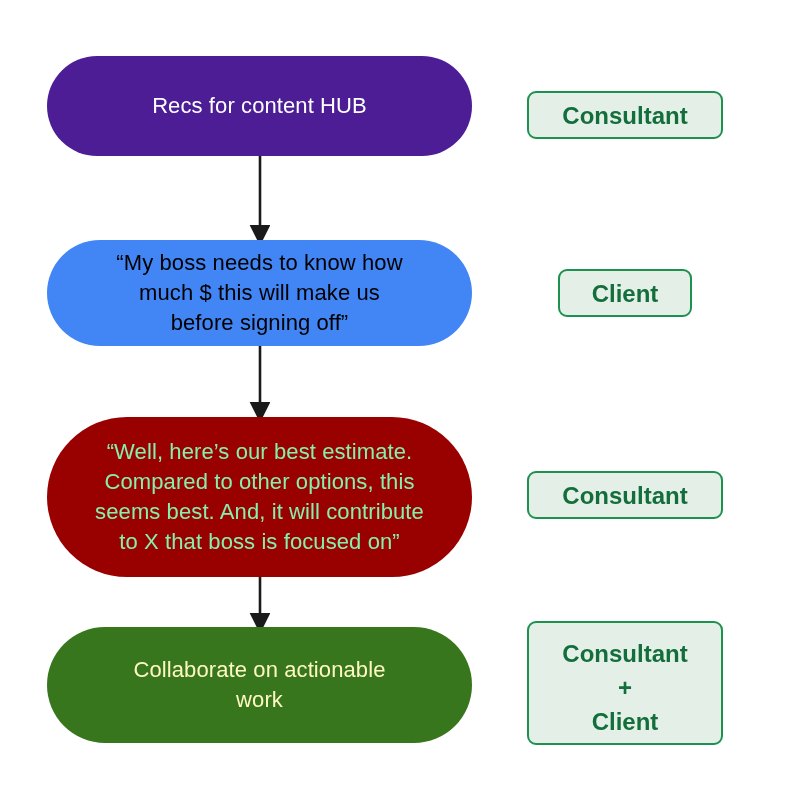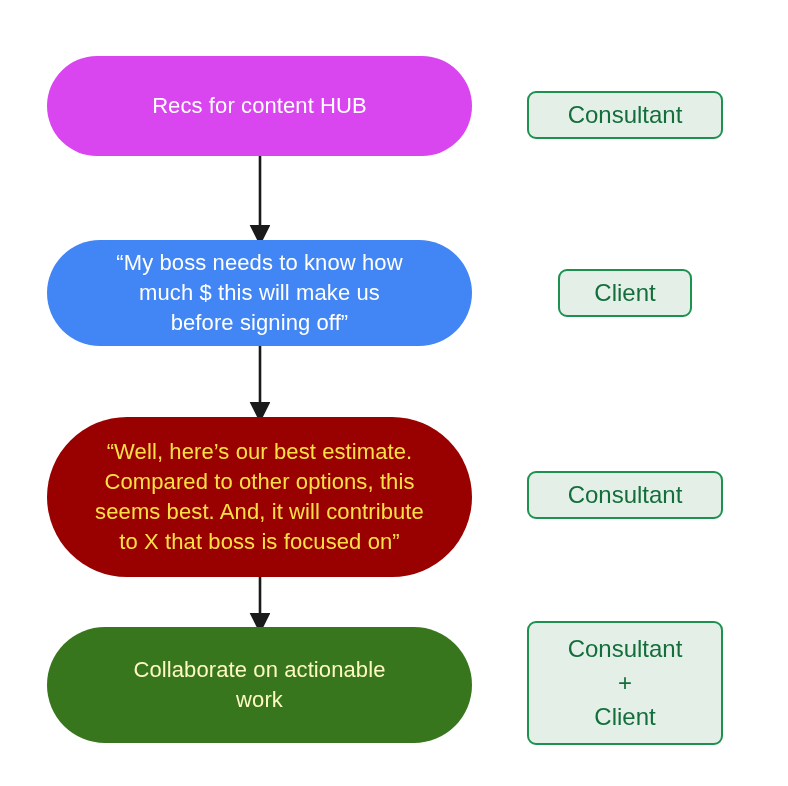--- a/index.html
+++ b/index.html
@@ -44,28 +44,29 @@
   #node-1 { left: 47px;  top: 56px;  width: 425px; height: 100px; }
   #node-2 { left: 47px;  top: 240px; width: 425px; height: 106px; }
   #node-3 { left: 47px;  top: 417px; width: 425px; height: 160px; }
   #node-4 { left: 47px;  top: 627px; width: 425px; height: 116px; }
 
   
   .role {
     position: absolute;
     box-sizing: border-box;
     display: flex;
-    align-items: center;
+    align-items: flex-end;
     justify-content: center;
     text-align: center;
     border-radius: 9px;
     font-size: 24px;
     line-height: 34px;
     white-space: pre-line;
     padding: 4px 10px;
+    font-weight: bold;
   }
   .role-text {
     display: block;
     width: 100%;
     white-space: pre-line;
   }
 
   #role-1 { left: 527px; top: 91px;  width: 196px; height: 48px; }
   #role-2 { left: 558px; top: 269px; width: 134px; height: 48px; }
   #role-3 { left: 527px; top: 471px; width: 196px; height: 48px; }
@@ -96,31 +97,31 @@
       <line x1="260" y1="156" x2="260" y2="228" stroke="#1a1a1a" stroke-width="2.6" marker-end="url(#arrowhead)"></line>
     </g>
     <g>
       <line x1="260" y1="346" x2="260" y2="405" stroke="#1a1a1a" stroke-width="2.6" marker-end="url(#arrowhead)"></line>
     </g>
     <g>
       <line x1="260" y1="577" x2="260" y2="616" stroke="#1a1a1a" stroke-width="2.6" marker-end="url(#arrowhead)"></line>
     </g>
   </svg>
 
-  <div class="node" id="node-1" style="background-color: #d946ef; color: rgb(255, 255, 255);">
+  <div class="node" id="node-1" style="background-color: #4c1d95; color: rgb(255, 255, 255);">
     <span class="node-text">Recs for content HUB</span>
   </div>
 
-  <div class="node" id="node-2" style="background-color: rgb(66, 133, 244); color: #ffffff;">
+  <div class="node" id="node-2" style="background-color: rgb(66, 133, 244); color: #000000;">
     <span class="node-text">“My boss needs to know how
 much $ this will make us
 before signing off”</span>
   </div>
 
-  <div class="node" id="node-3" style="background-color: rgb(153, 0, 0); color: #fde047;">
+  <div class="node" id="node-3" style="background-color: rgb(153, 0, 0); color: #86efac;">
     <span class="node-text">“Well, here’s our best estimate.
 Compared to other options, this
 seems best. And, it will contribute
 to X that boss is focused on”</span>
   </div>
 
   <div class="node" id="node-4" style="background-color: rgb(56, 118, 29); color: #fef9c3;">
     <span class="node-text">Collaborate on actionable
 work</span>
   </div>

